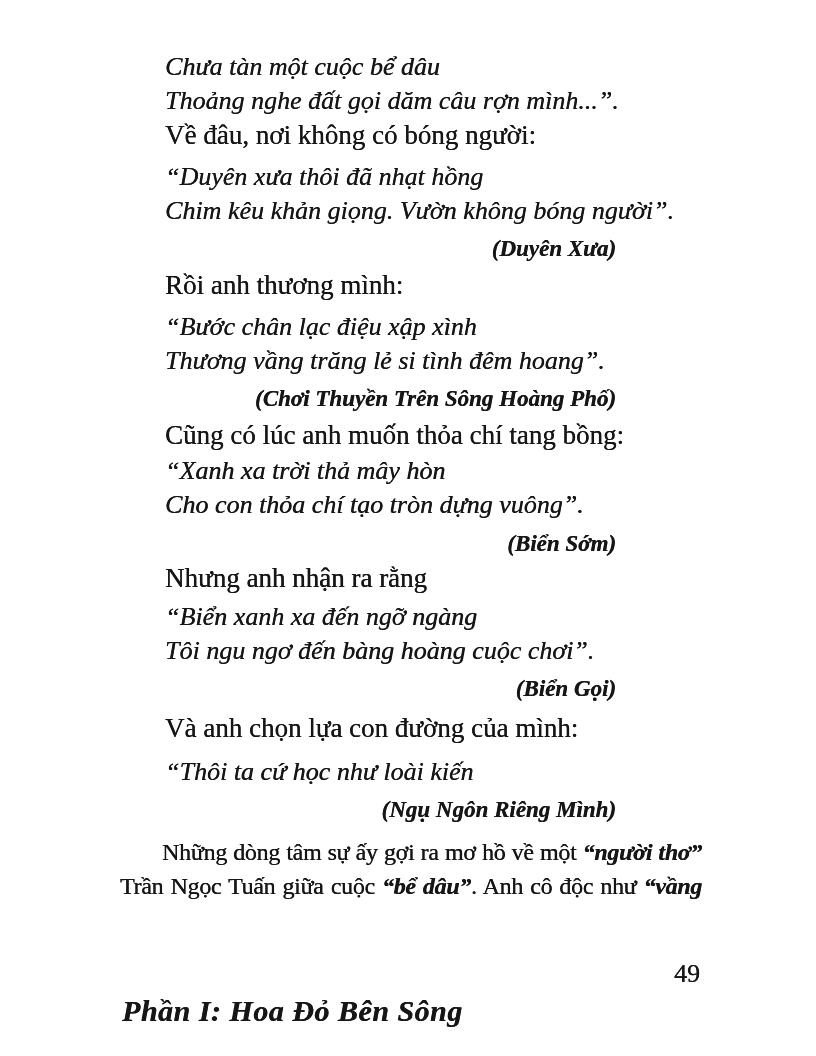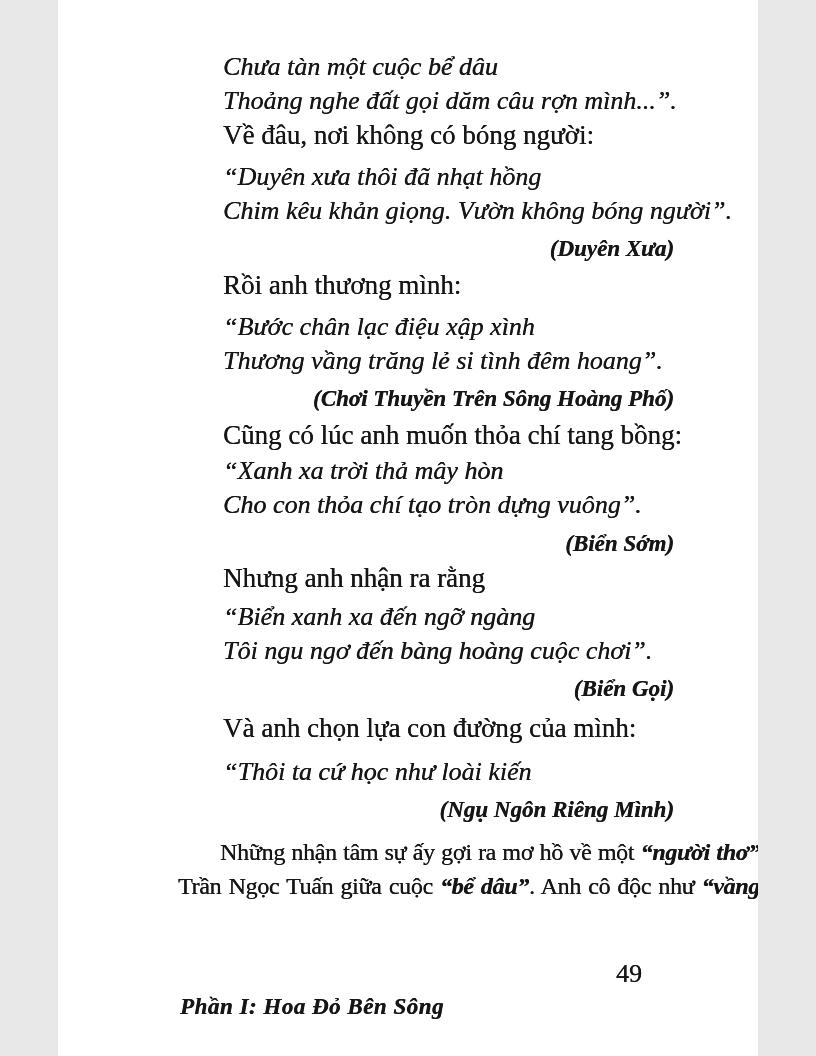--- a/index.html
+++ b/index.html
@@ -1,18 +1,18 @@
 <!DOCTYPE html>
 <html lang="vi"><head>
 <meta charset="utf-8">
 <style>
   html,body{margin:0;padding:0;background:#e8e8e8;}
   .page{
     position:relative;
-    width:700px;height:1056px;
+    width:816px;height:1056px;
     margin:0 auto;
     background:#ffffff;
     font-family:"Liberation Serif","DejaVu Serif",serif;
     color:#161616;
     overflow:hidden;
     text-shadow:0.3px 0.15px 0 currentColor; 
   }
   .content{position:absolute;left:120px;top:50px;width:582px;}
   p,div,section{margin:0;padding:0;}
   .indent{padding-left:45px;}
@@ -25,21 +25,21 @@
   }
   .closing{
     font-size:24px;line-height:34px;margin-top:10px;
     text-align:justify;text-align-last:justify;
     text-indent:42px;
     letter-spacing:-0.3px;word-spacing:-1px;
   }
   .closing em{font-style:italic;font-weight:bold;}
   .footer-title{
     position:absolute;left:122px;top:994px;
-    font-size:23px;font-weight:bold;font-style:italic;
+    font-size:30px;font-weight:bold;font-style:italic;
     letter-spacing:0.5px;
   }
   .page-number{
     position:absolute;right:116px;top:959px;
     font-size:26px;
   }
 </style>
 </head>
 <body>
 
@@ -88,19 +88,19 @@
     </section>
 
     <section>
       <p class="lead indent" style="margin-top:7px">Và anh chọn lựa con đường của mình:</p>
       <div class="stanza indent" style="margin-top:10px">
         <div>“Thôi ta cứ học như loài kiến</div>
       </div>
       <p class="source">(Ngụ Ngôn Riêng Mình)</p>
     </section>
 
-    <p class="closing"><span>Những nhận tâm sự ấy gợi ra mơ hồ về một </span><em>“người thơ”</em><br><span>Trần Ngọc Tuấn giữa cuộc </span><em>“bể dâu”</em><span>. Anh cô độc như </span><em>“vầng</em></p>
+    <p class="closing"><span>Những dòng tâm sự ấy gợi ra mơ hồ về một </span><em>“người thơ”</em><br><span>Trần Ngọc Tuấn giữa cuộc </span><em>“bể dâu”</em><span>. Anh cô độc như </span><em>“vầng</em></p>
 
   </div>
 
   <div class="footer-title">Phần I: Hoa Đỏ Bên Sông</div>
   <div class="page-number">49</div>
 </div>
 
 </body></html>

